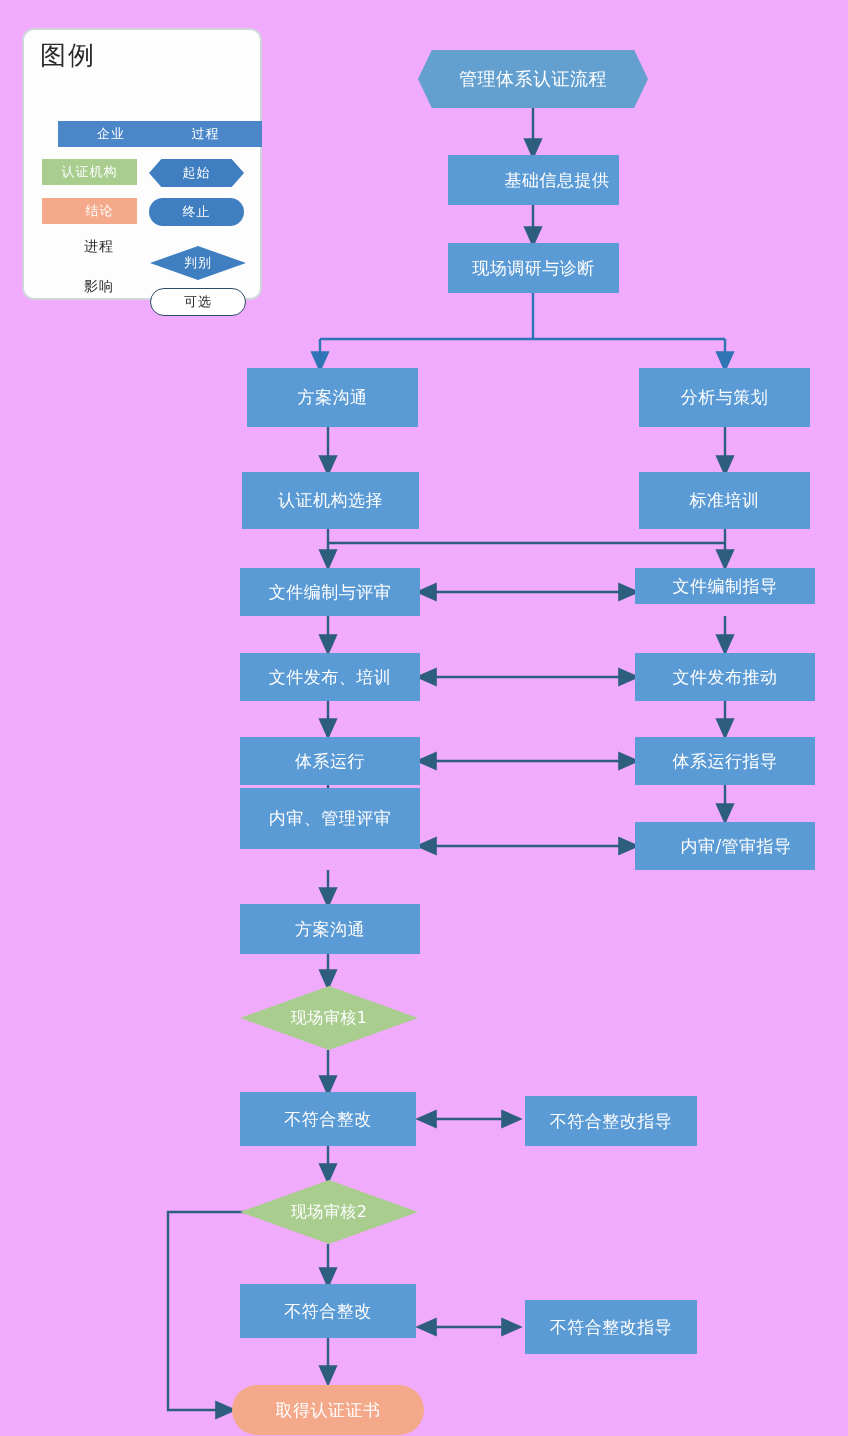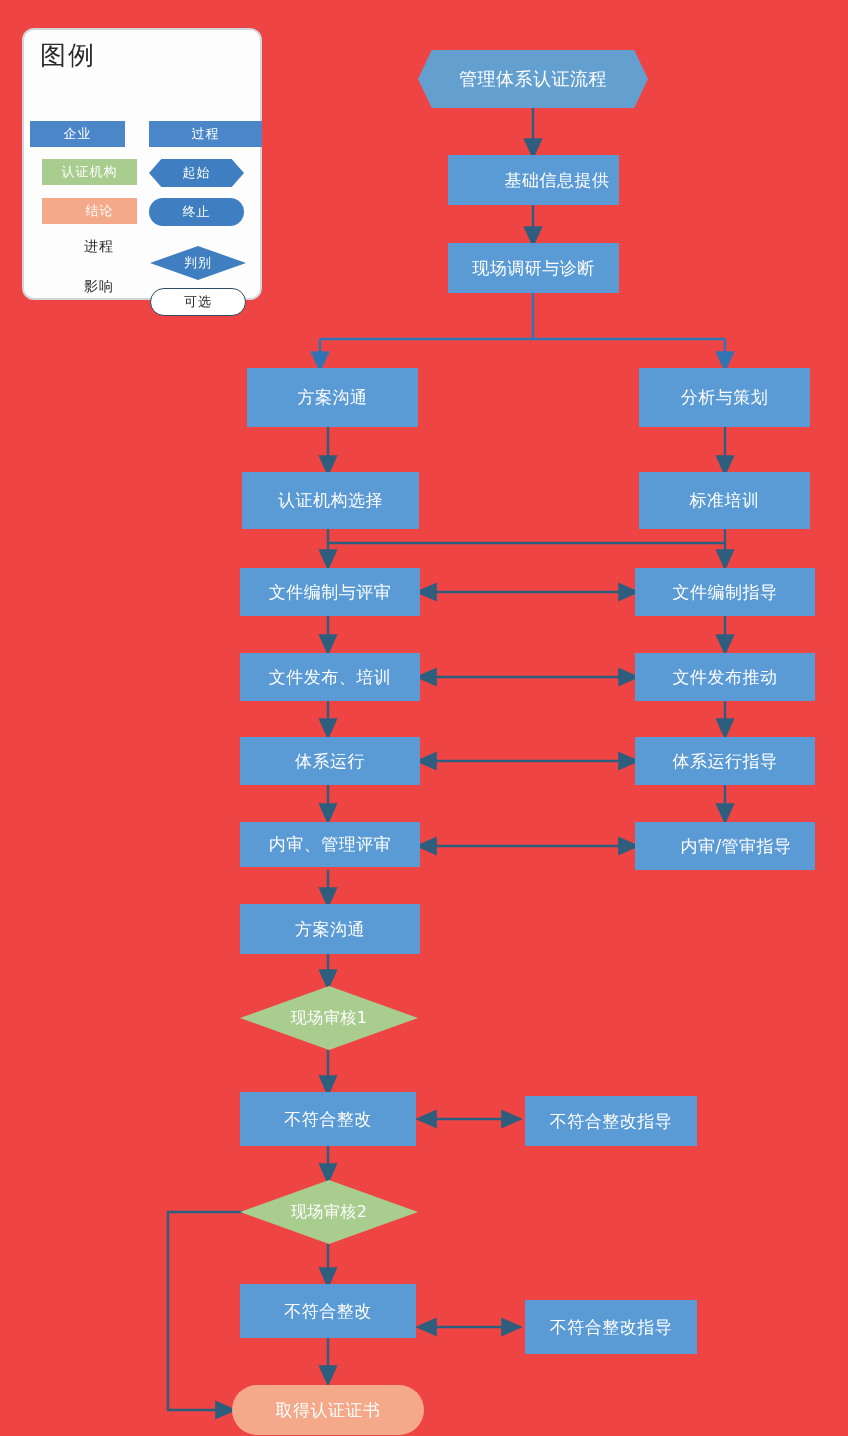--- a/index.html
+++ b/index.html
@@ -1,17 +1,17 @@
 <!DOCTYPE html>
 <html><head>
 <meta charset="utf-8">
 <style>
   html,body{margin:0;padding:0;background:#ffffff;}
   body{font-family:"DejaVu Sans","Liberation Sans",sans-serif;}
-  #canvas{position:relative;width:848px;height:1436px;background:#ef4444;overflow:hidden;}
+  #canvas{position:relative;width:848px;height:1436px;background:#f0abfc;overflow:hidden;}
   svg#wires{position:absolute;left:0;top:0;width:848px;height:1436px;pointer-events:none;}
 
   .node{position:absolute;box-sizing:border-box;display:flex;align-items:center;justify-content:center;
         color:#ffffff;font-size:17px;letter-spacing:.5px;text-align:center;line-height:1.1;z-index:3;}
   .proc{background:#5B9BD5;}
   .hexnode{background:#63A0D0;clip-path:polygon(6% 0,94% 0,100% 50%,94% 100%,6% 100%,0 50%);font-size:18px;}
   .diamond{background:#A9CC8F;clip-path:polygon(50% 0,100% 50%,50% 100%,0 50%);color:#ffffff;font-size:16px;}
   .terminal{background:#F4A98A;border-radius:26px;color:#ffffff;font-size:17px;}
 
   
@@ -99,21 +99,21 @@
 
     <g stroke="#2E5E7E" stroke-width="2.2" fill="none">
       <line x1="46" y1="232" x2="130" y2="232" marker-end="url(#ah)"></line>
       <line x1="46" y1="272" x2="130" y2="272" stroke-dasharray="8,4" marker-end="url(#ah)"></line>
     </g>
   </svg>
 
   <div id="legend">
     <div class="ltitle">图例</div>
 
-    <div class="lg blue" style="left:6px;top:91px;width:95px;height:26px;">企业</div>
+    <div class="lg blue" style="left:34px;top:91px;width:106px;height:26px;">企业</div>
     <div class="lg blue" style="left:125px;top:91px;width:113px;height:26px;">过程</div>
 
     <div class="lg green" style="left:18px;top:129px;width:95px;height:26px;">认证机构</div>
     <div class="lg hexshape" style="left:125px;top:129px;width:95px;height:28px;">起始</div>
 
     <div class="lg salmon" style="left:18px;top:168px;width:95px;height:26px;padding-left:20px;">结论</div>
     <div class="lg round" style="left:125px;top:168px;width:95px;height:28px;">终止</div>
 
     <div class="lglabel" style="left:60px;top:208px;">进程</div>
     <div class="lg dia" style="left:126px;top:216px;width:96px;height:34px;">判别</div>
@@ -126,29 +126,29 @@
   <div class="node proc" style="left:448px;top:155px;width:171px;height:50px;padding-left:47px;">基础信息提供</div>
   <div class="node proc" style="left:448px;top:243px;width:171px;height:50px;">现场调研与诊断</div>
 
   <div class="node proc" style="left:247px;top:368px;width:171px;height:59px;">方案沟通</div>
   <div class="node proc" style="left:639px;top:368px;width:171px;height:59px;">分析与策划</div>
 
   <div class="node proc" style="left:242px;top:472px;width:177px;height:57px;">认证机构选择</div>
   <div class="node proc" style="left:639px;top:472px;width:171px;height:57px;">标准培训</div>
 
   <div class="node proc" style="left:240px;top:568px;width:180px;height:48px;">文件编制与评审</div>
-  <div class="node proc" style="left:635px;top:568px;width:180px;height:48px;">文件编制指导</div>
+  <div class="node proc" style="left:635px;top:568px;width:180px;height:36px;">文件编制指导</div>
 
   <div class="node proc" style="left:240px;top:653px;width:180px;height:48px;">文件发布、培训</div>
   <div class="node proc" style="left:635px;top:653px;width:180px;height:48px;">文件发布推动</div>
 
   <div class="node proc" style="left:635px;top:737px;width:180px;height:48px;">体系运行指导</div>
   <div class="node proc" style="left:240px;top:737px;width:180px;height:48px;">体系运行</div>
 
-  <div class="node proc" style="left:240px;top:822px;width:180px;height:45px;">内审、管理评审</div>
+  <div class="node proc" style="left:240px;top:788px;width:180px;height:61px;">内审、管理评审</div>
   <div class="node proc" style="left:635px;top:822px;width:180px;height:48px;padding-left:22px;">内审/管审指导</div>
 
   <div class="node proc" style="left:240px;top:904px;width:180px;height:50px;">方案沟通</div>
 
   <div class="node diamond" style="left:240px;top:986px;width:178px;height:64px;">现场审核1</div>
 
   <div class="node proc" style="left:240px;top:1092px;width:176px;height:54px;">不符合整改</div>
   <div class="node proc" style="left:525px;top:1096px;width:172px;height:50px;">不符合整改指导</div>
 
   <div class="node diamond" style="left:240px;top:1180px;width:178px;height:64px;">现场审核2</div>

